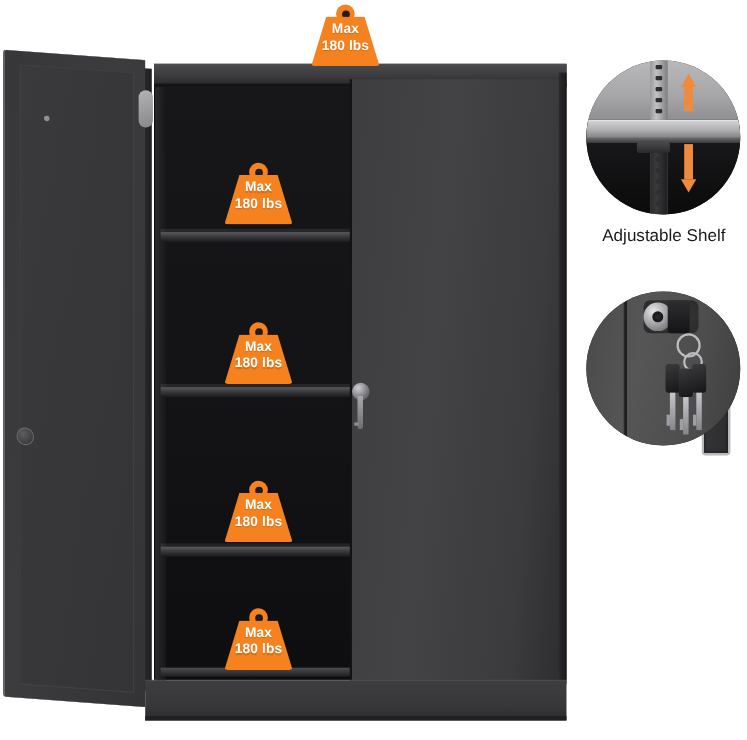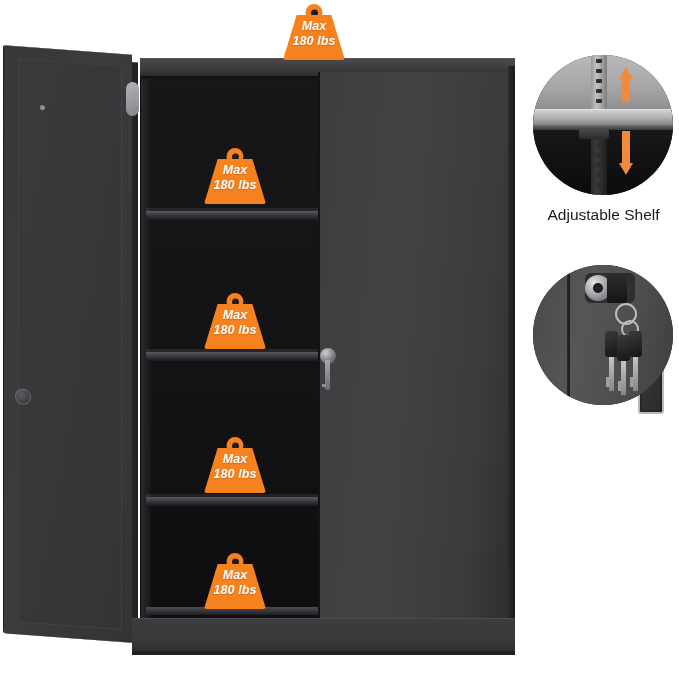--- a/index.html
+++ b/index.html
@@ -128,21 +128,21 @@
     position:absolute;left:132px;top:618px;width:383px;height:36px;
     background:linear-gradient(180deg,#3d3d40 0%,#38383b 60%,#2b2b2e 100%);
     border-top:1px solid #4d4d50;
   }
   .plinth:after{
     content:"";position:absolute;left:0;bottom:0;width:100%;height:4px;
     background:#202023;
   }
 
   
-  .badge{position:absolute;width:62px;height:56px;font-style:italic;}
+  .badge{position:absolute;width:62px;height:56px;}
   .badge .ring{
     position:absolute;left:50%;top:0;transform:translateX(-50%);
     width:17px;height:17px;border-radius:50%;
     background:#f5821f;
   }
   .badge .ring:after{
     content:"";position:absolute;left:50%;top:50%;transform:translate(-50%,-50%);
     width:7px;height:7px;border-radius:50%;background:#1d1d1f;
   }
   .badge .body{

